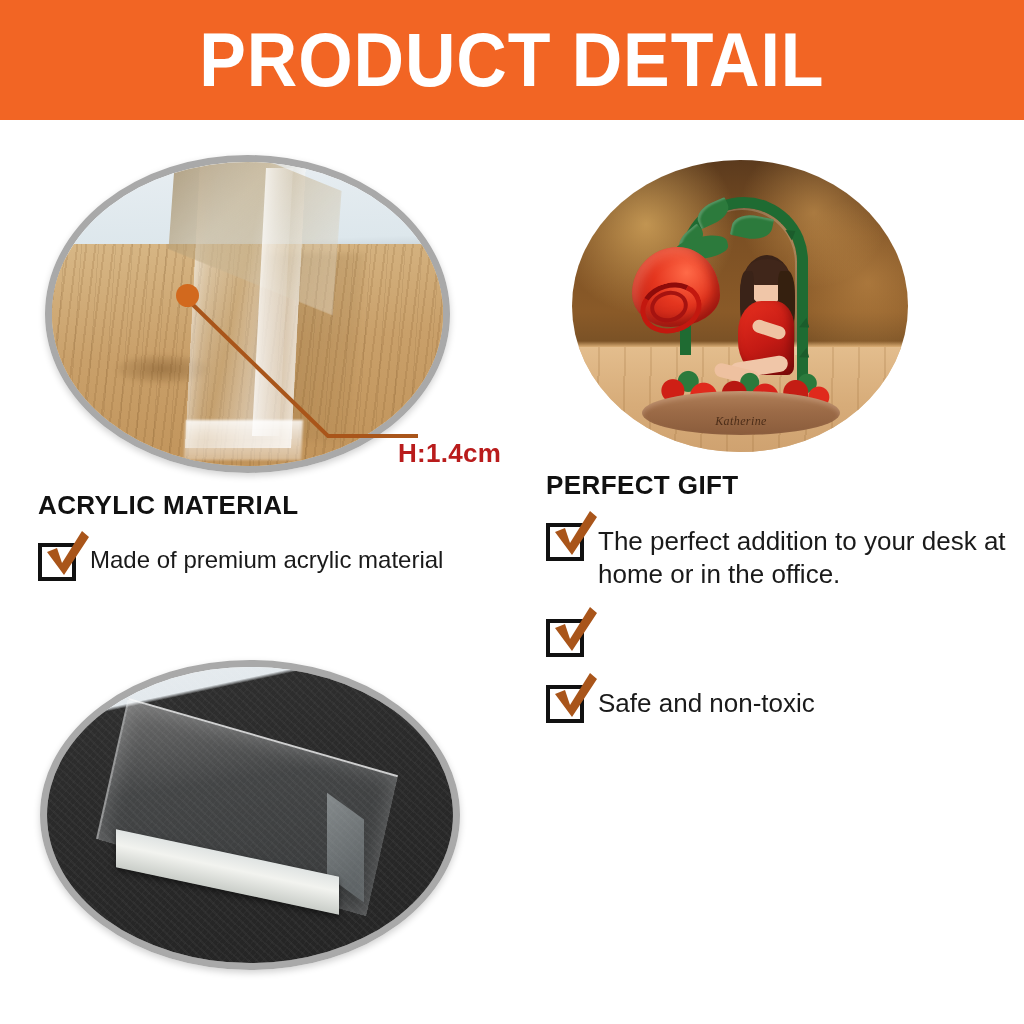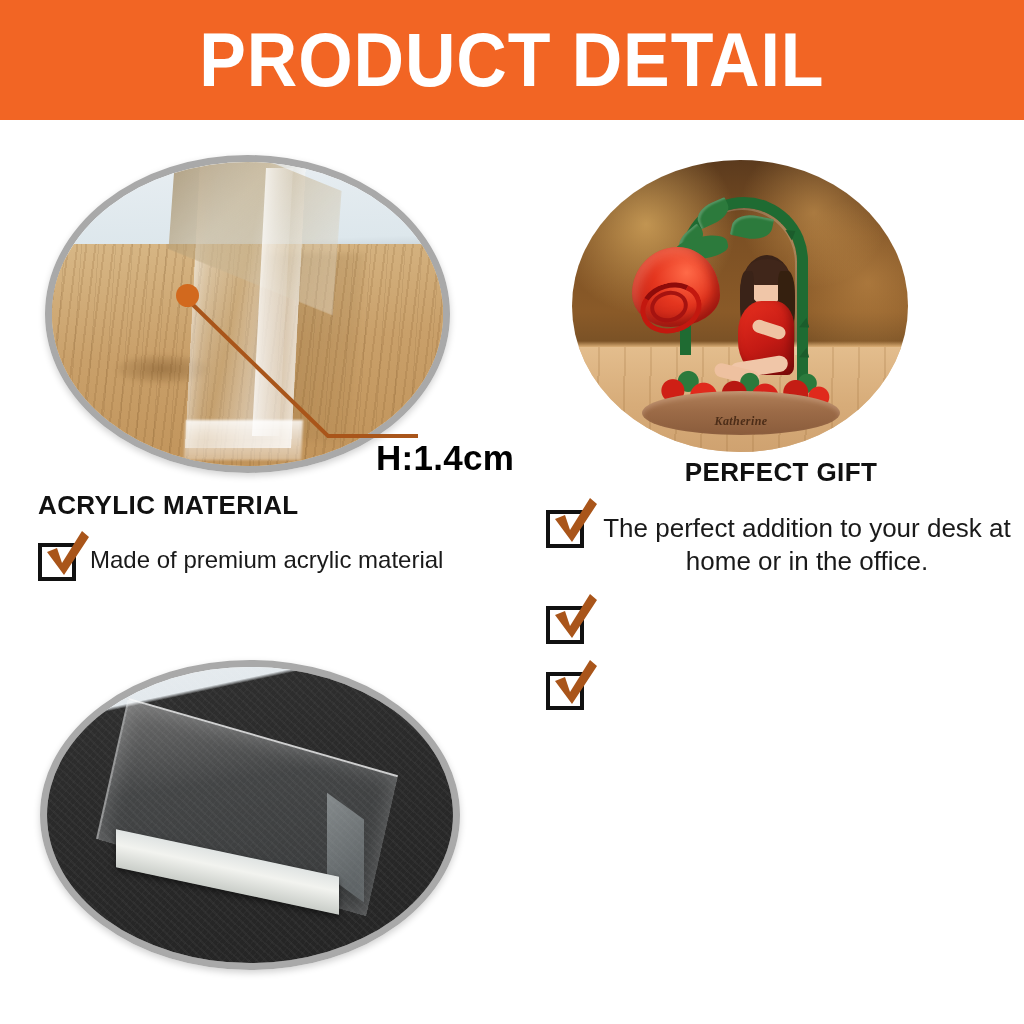--- a/index.html
+++ b/index.html
@@ -309,21 +309,20 @@
       radial-gradient(circle at 54% 42%, #2c7a3c 0 9px, rgba(0,0,0,0) 10px),
       radial-gradient(circle at 84% 44%, #2c7a3c 0 9px, rgba(0,0,0,0) 10px);
   }
   .base-disc {
     position: absolute;
     left: 18px; bottom: 2px;
     width: 198px; height: 44px;
     background: linear-gradient(180deg, #b1805a 0%, #9c6b47 45%, #8a5c3c 100%);
     border-radius: 50%;
     box-shadow: inset 0 3px 5px rgba(255,225,200,0.25);
-    font-weight: bold;
   }
   .base-name {
     position: absolute;
     left: 0; right: 0; top: 52%;
     text-align: center;
     font-family: "Liberation Serif", serif;
     font-style: italic;
     font-size: 12px;
     color: #4c2d18;
     letter-spacing: 0.4px;
@@ -380,34 +379,34 @@
     background: #D2691E;
   }
   .callout-line {
     position: absolute;
     left: 160px; top: 284px;
     width: 260px; height: 185px;
     pointer-events: none;
   }
   .callout-label {
     position: absolute;
-    left: 376px; top: 438px;
-    font-size: 35px;
+    left: 398px; top: 438px;
+    font-size: 26px;
     font-weight: bold;
-    color: #000000;
+    color: #b91c1c;
     letter-spacing: 0.3px;
     white-space: nowrap;
   }
 
   
   .section {
     position: absolute;
   }
   #section-acrylic { left: 38px; top: 490px; width: 500px; }
-  #section-gift    { left: 546px; top: 457px; width: 470px; text-align: center; }
+  #section-gift    { left: 546px; top: 470px; width: 470px; }
 
   .section-heading {
     font-size: 26px;
     font-weight: bold;
     color: #111111;
     letter-spacing: 0.4px;
     margin: 0 0 20px 0;
     white-space: nowrap;
   }
 
@@ -557,14 +556,15 @@
     </div>
   </div>
 
 
   <div class="feature-row">
     <div class="checkbox">
       <svg class="tick" viewBox="0 0 52 52">
         <polygon points="8,22 18,18 23,33 43,1 50,7 25,45" fill="#A9551A"></polygon>
       </svg>
     </div>
+    <div class="feature-text">Safe and non-toxic</div>
   </div>
 </div>
 
 </body></html>

